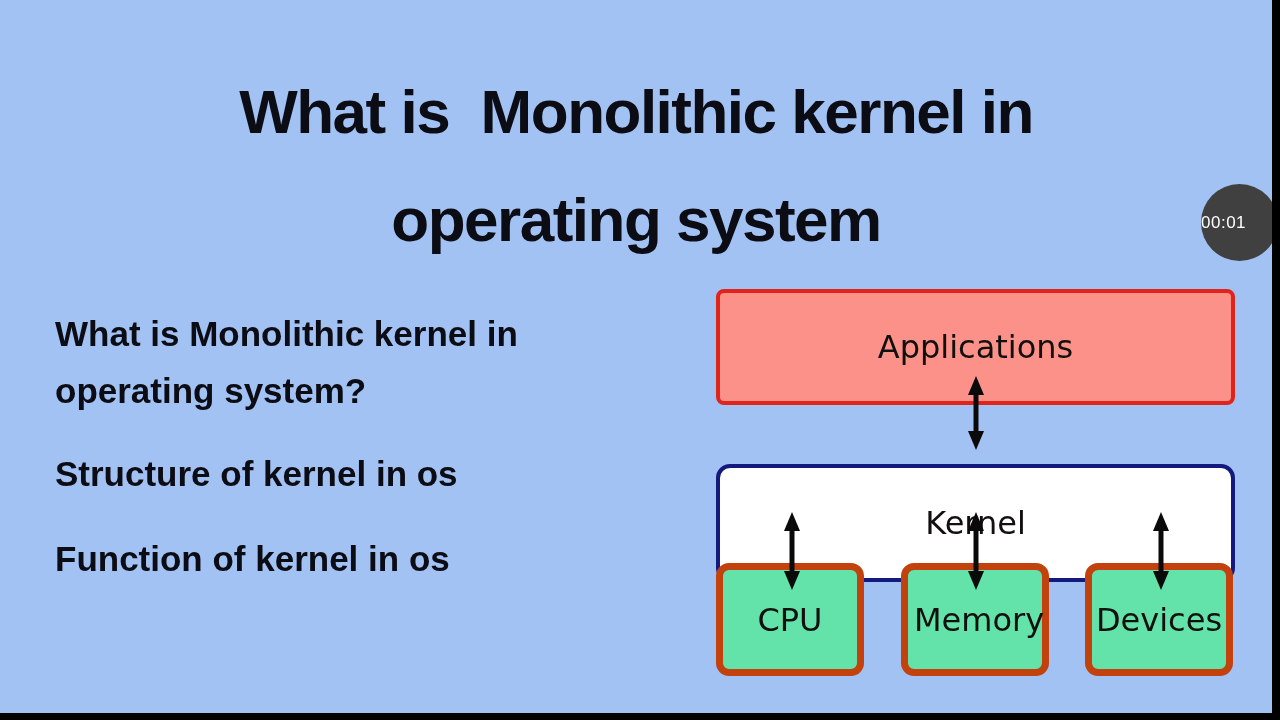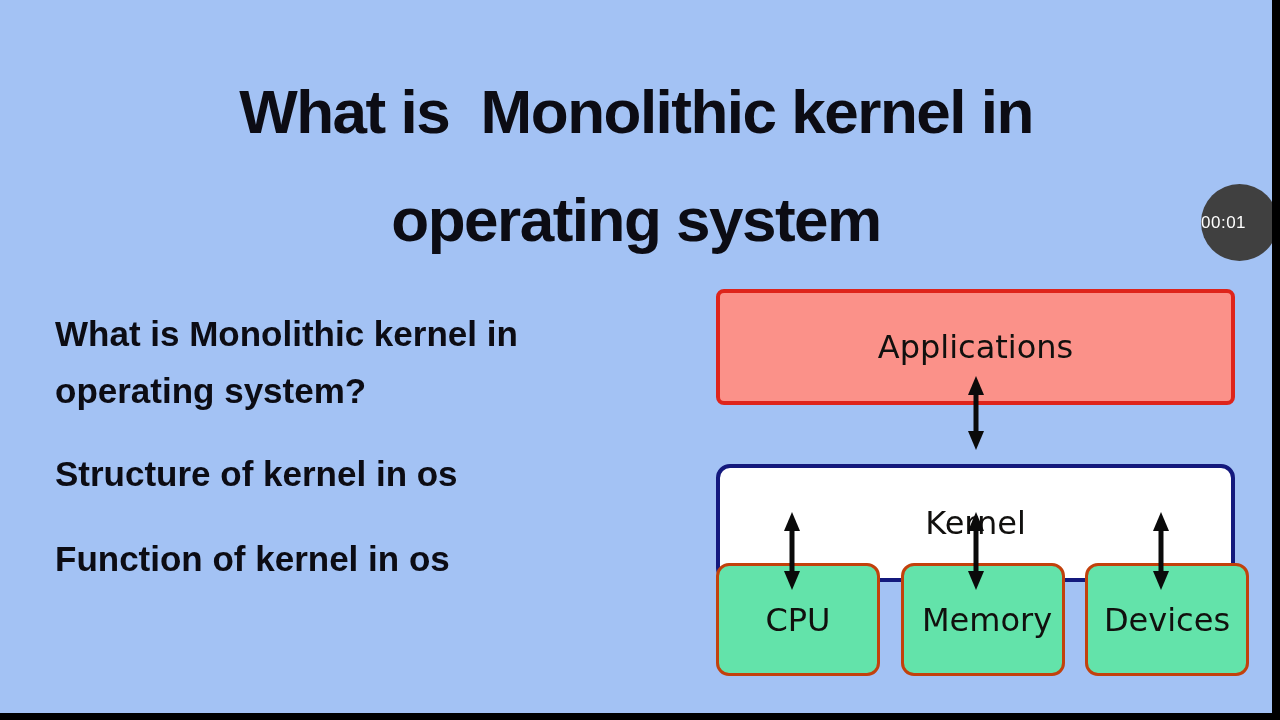--- a/index.html
+++ b/index.html
@@ -35,22 +35,22 @@
   }
   .node.applications{
     left:716px;top:289px;width:519px;height:116px;
     background:#fb9189;border:4px solid #de241b;border-radius:8px;
   }
   .node.kernel{
     left:716px;top:424px;width:519px;height:118px;
     background:#ffffff;border:4px solid #14197d;border-radius:14px;margin-top:40px;
   }
   .node.green{
-    top:563px;width:164px;height:113px;
-    background:#63e3aa;border:3px solid #c2410c;border-radius:13px;
+    top:563px;width:148px;height:113px;
+    background:#63e3aa;border:7px solid #c2410c;border-radius:13px;
   }
   .node.cpu{left:716px;}
   .node.memory{left:901px;padding-left:8px;}
   .node.devices{left:1085px;}
 
   
   .edge{position:absolute;width:24px;}
   .edge.e-app-kernel{left:964px;top:376px;height:74px;}
   .edge.e-kernel-cpu{left:780px;top:512px;height:78px;}
   .edge.e-kernel-memory{left:964px;top:512px;height:78px;}

